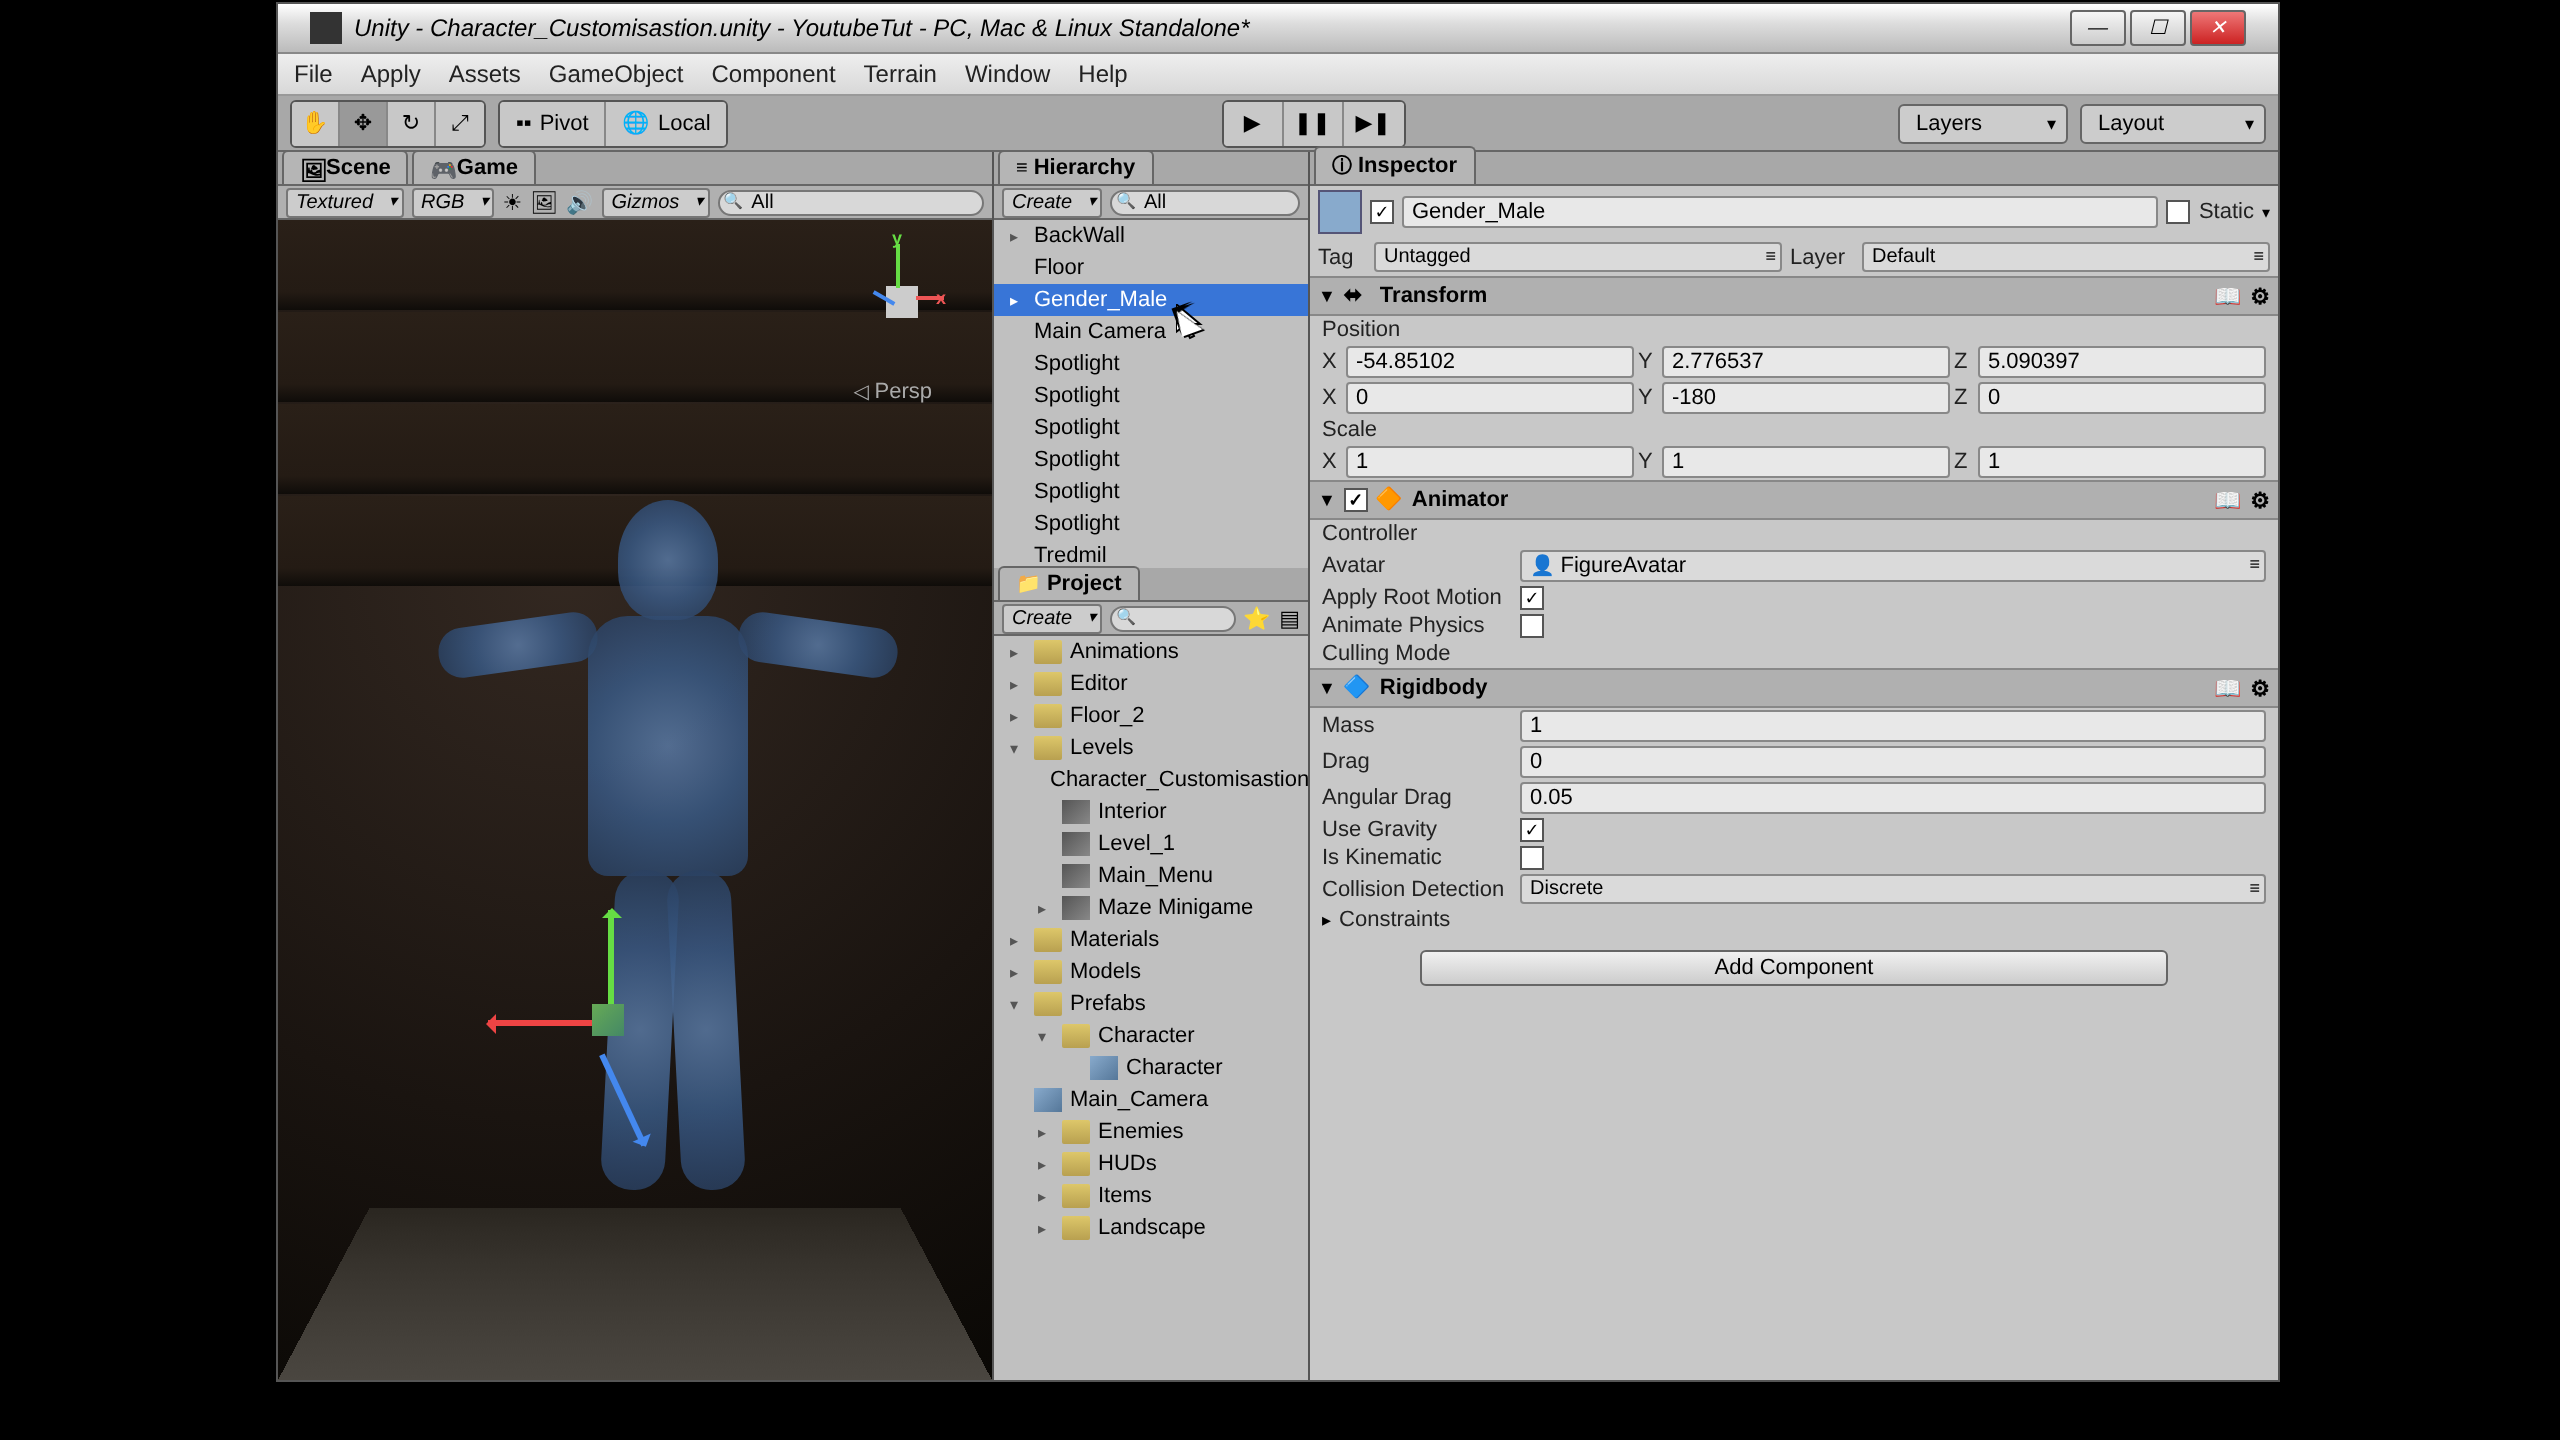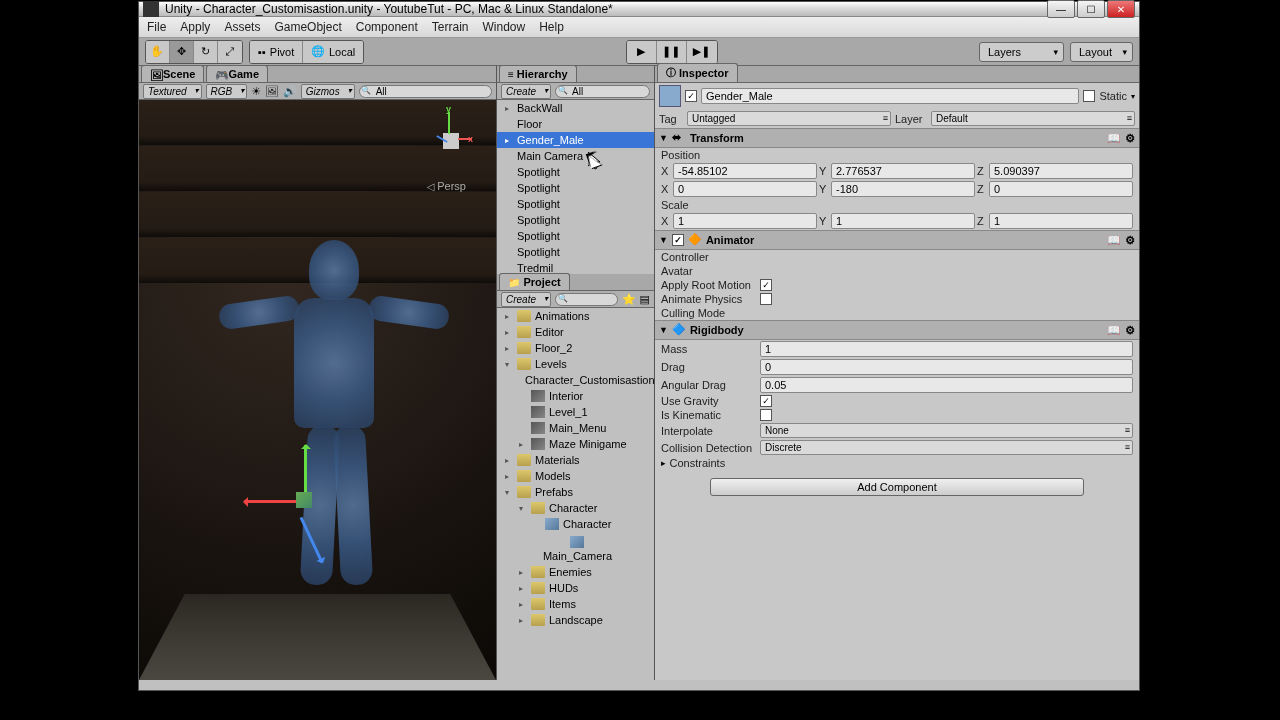--- a/index.html
+++ b/index.html
@@ -1,18 +1,18 @@
 <!DOCTYPE html>
 <html><head>
 <meta charset="utf-8">
 <style>
 * { margin:0; padding:0; box-sizing:border-box; font-family: Arial, sans-serif; font-size:11px; }
 body { background:#000; width:1280px; height:720px; position:relative; }
 .window { position:absolute; left:138px; top:1px; width:1002px; height:690px; background:#c0c0c0; border:1px solid #555; box-shadow:0 0 20px rgba(0,0,0,.8); }
-.titlebar { height:15px; background:linear-gradient(to bottom,#fff,#ddd 40%,#bbb); display:flex; align-items:center; padding:0 4px; border-bottom:1px solid #888; }
+.titlebar { height:25px; background:linear-gradient(to bottom,#fff,#ddd 40%,#bbb); display:flex; align-items:center; padding:0 16px; border-bottom:1px solid #888;font-style:italic; }
 .tb-icon { width:16px; height:16px; background:#333; margin-right:6px; }
 .tb-title { flex:1; color:#000; font-size:12px; }
 .tb-btns { display:flex; gap:2px; }
 .tb-btn { width:28px; height:18px; background:linear-gradient(to bottom,#f5f5f5,#ccc); border:1px solid #666; border-radius:2px; display:flex; align-items:center; justify-content:center; font-size:10px; }
 .tb-btn.close { background:linear-gradient(to bottom,#e77,#c22); color:#fff; }
 .menubar { height:21px; background:linear-gradient(to bottom,#eee,#d8d8d8); display:flex; align-items:center; padding:0 8px; gap:14px; border-bottom:1px solid #999; }
 .menu-item { color:#222; cursor:default; font-size:12px; }
 .toolbar { height:28px; background:#a8a8a8; border-bottom:1px solid #666; display:flex; align-items:center; padding:0 6px; gap:6px; }
 .tool-grp { display:flex; background:#c8c8c8; border:1px solid #555; border-radius:3px; overflow:hidden; }
 .tool-btn { width:24px; height:22px; display:flex; align-items:center; justify-content:center; border-right:1px solid #888; background:#c8c8c8; }
@@ -127,21 +127,21 @@
     <div class="spacer"></div>
     <div class="tool-grp">
       <div class="tool-btn" style="width:30px">▶</div>
       <div class="tool-btn" style="width:30px">❚❚</div>
       <div class="tool-btn" style="width:30px">▶❚</div>
     </div>
     <div class="spacer"></div>
     <div class="dd" style="width:85px">
         <span>Layers</span>
       </div>
-    <div class="dd" style="width:63px">
+    <div class="dd" style="width:93px">
         <span>Layout</span>
       </div>
   </div>
 
   <div class="main">
 
     <div class="col-left">
       <div class="tab-row">
         <div class="tab">
             <span class="ico">🖼</span>
@@ -321,21 +321,21 @@
           <div class="tree-item" style="padding-left: 22px;">
             <span class="arrow">▾</span>
             <span class="fico fold"></span>
             <span>Character</span>
           </div>
           <div class="tree-item" style="padding-left: 36px;">
             <span class="arrow"></span>
             <span class="fico cube"></span>
             <span>Character</span>
           </div>
-          <div class="tree-item" style=" flex-direction: column;">
+          <div class="tree-item" style="">
             <span class="arrow"></span>
             <span class="fico cube"></span>
             <span>Main_Camera</span>
           </div>
           <div class="tree-item" style="padding-left: 22px;">
             <span class="arrow">▸</span>
             <span class="fico fold"></span>
             <span>Enemies</span>
           </div>
           <div class="tree-item" style="padding-left: 22px;">
@@ -440,20 +440,21 @@
           <span>Animator</span>
           <span style="flex:1"></span>
             <span>📖</span>
             <span>⚙</span>
         </div>
         <div class="cfield">
             <span class="lbl">Controller</span>
           </div>
         <div class="cfield">
             <span class="lbl">Avatar</span>
+            <div class="fsel">👤 <span>FigureAvatar</span></div>
           </div>
         <div class="cfield">
             <span class="lbl">Apply Root Motion</span>
             <div class="ck">✓</div>
           </div>
         <div class="cfield">
             <span class="lbl">Animate Physics</span>
             <div class="ck"></div>
           </div>
         <div class="cfield">
@@ -482,24 +483,20 @@
           </div>
         <div class="cfield">
             <span class="lbl">Use Gravity</span>
             <div class="ck">✓</div>
           </div>
         <div class="cfield">
             <span class="lbl">Is Kinematic</span>
             <div class="ck"></div>
           </div>
         <div class="cfield">
-            <span class="lbl">Interpolate</span>
-            <div class="fsel">None</div>
-          </div>
-        <div class="cfield">
             <span class="lbl">Collision Detection</span>
             <div class="fsel">Discrete</div>
           </div>
         <div class="cfield">
             <span class="fold" style="font-size:9px">▸</span>
             <span class="lbl">Constraints</span>
           </div>
 
         <div style="padding:8px; display:flex; justify-content:center">
           <div class="btn" style="width:80%;text-align:center">Add Component</div>

